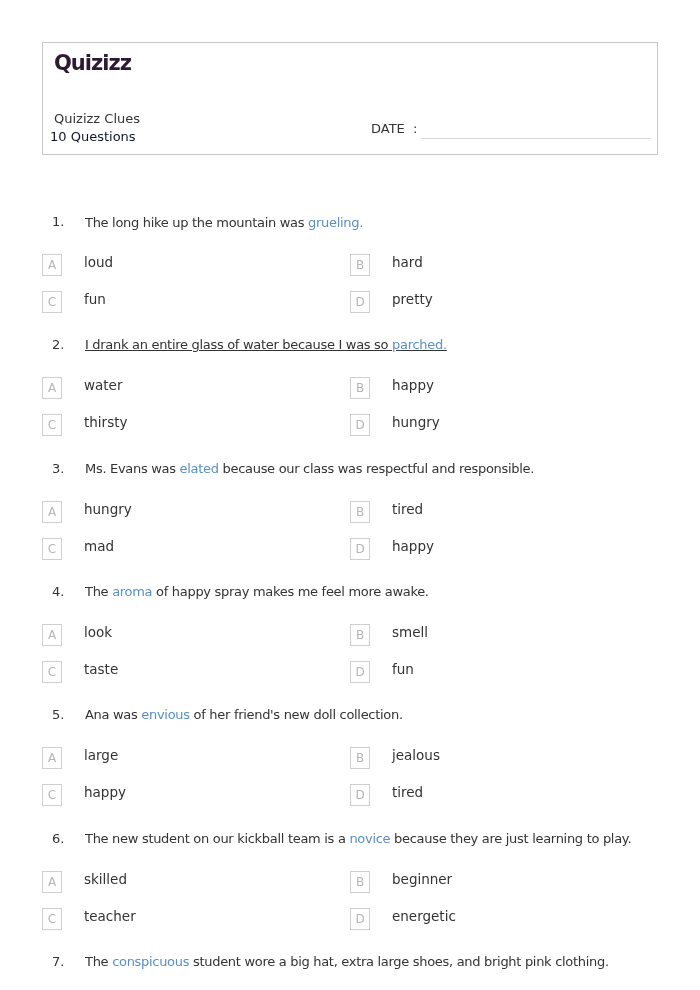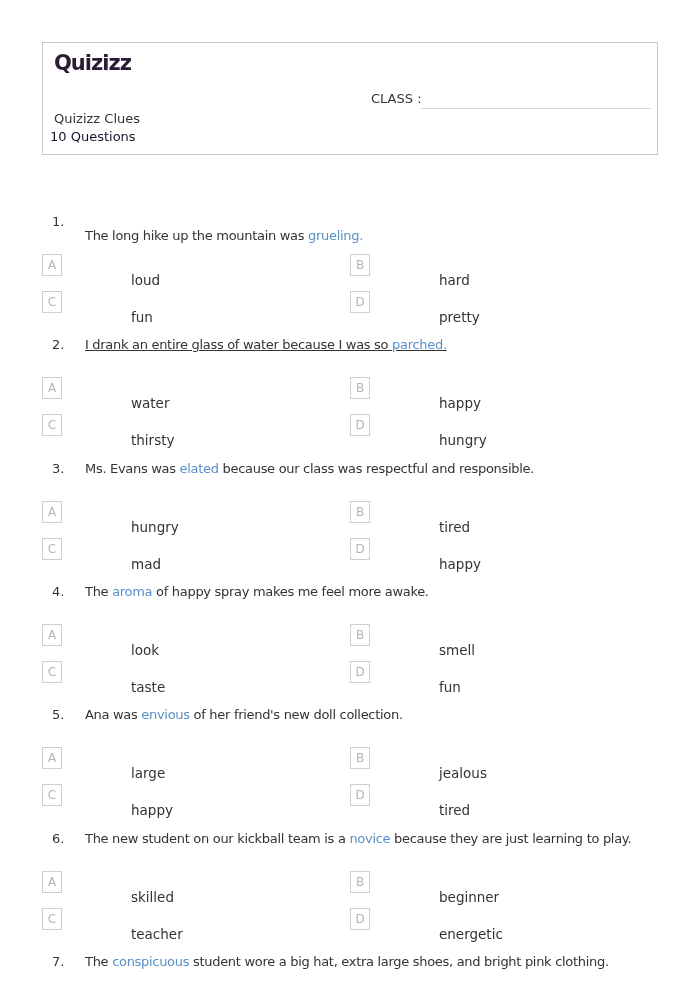--- a/index.html
+++ b/index.html
@@ -43,40 +43,40 @@
     }
     .q-text .hl { color: #5a8fc7; }
     .opt {
       position: absolute; height: 22px; font-size: 13.5px; color: #333;
     }
     .opt .box {
       position: absolute; left: 0; top: 0; width: 20px; height: 22px;
       border: 1px solid #cfcfcf; color: #b5b5b5; font-size: 12px;
       text-align: center; line-height: 20px;
     }
-    .opt .txt { position: absolute; left: 42px; top: 18px; white-space: nowrap; margin-left: 47px; }
+    .opt .txt { position: absolute; left: 42px; top: 0; white-space: nowrap; }
   </style>
 </head>
 <body>
 
 <div class="header-box">
   <div class="logo">Quizizz</div>
   <div class="title">Quizizz Clues</div>
   <div class="subtitle">10 Questions</div>
 
-  <div class="field" style="top:48px;">
-    <span class="lbl">CLASS :</span>
+  <div class="field" style="top:78px;">
+    <span class="lbl">DATE  :</span>
     <span class="line"></span>
   </div>
 </div>
 
 <div id="questions">
     <div class="question" style="top: 213px;">
       <span class="q-num" style="top: 1px;">1.</span>
-      <span class="q-text" style="top: 15px;"><span>The long hike up the mountain was </span><span class="hl">grueling.</span><span></span></span>
+      <span class="q-text" style="top: 2px;"><span>The long hike up the mountain was </span><span class="hl">grueling.</span><span></span></span>
       <div class="opt" style="left: 42px; top: 41px;">
         <span class="box">A</span>
         <span class="txt">loud</span>
       </div>
       <div class="opt" style="left: 350px; top: 41px;">
         <span class="box">B</span>
         <span class="txt">hard</span>
       </div>
       <div class="opt" style="left: 42px; top: 78px;">
         <span class="box">C</span>

